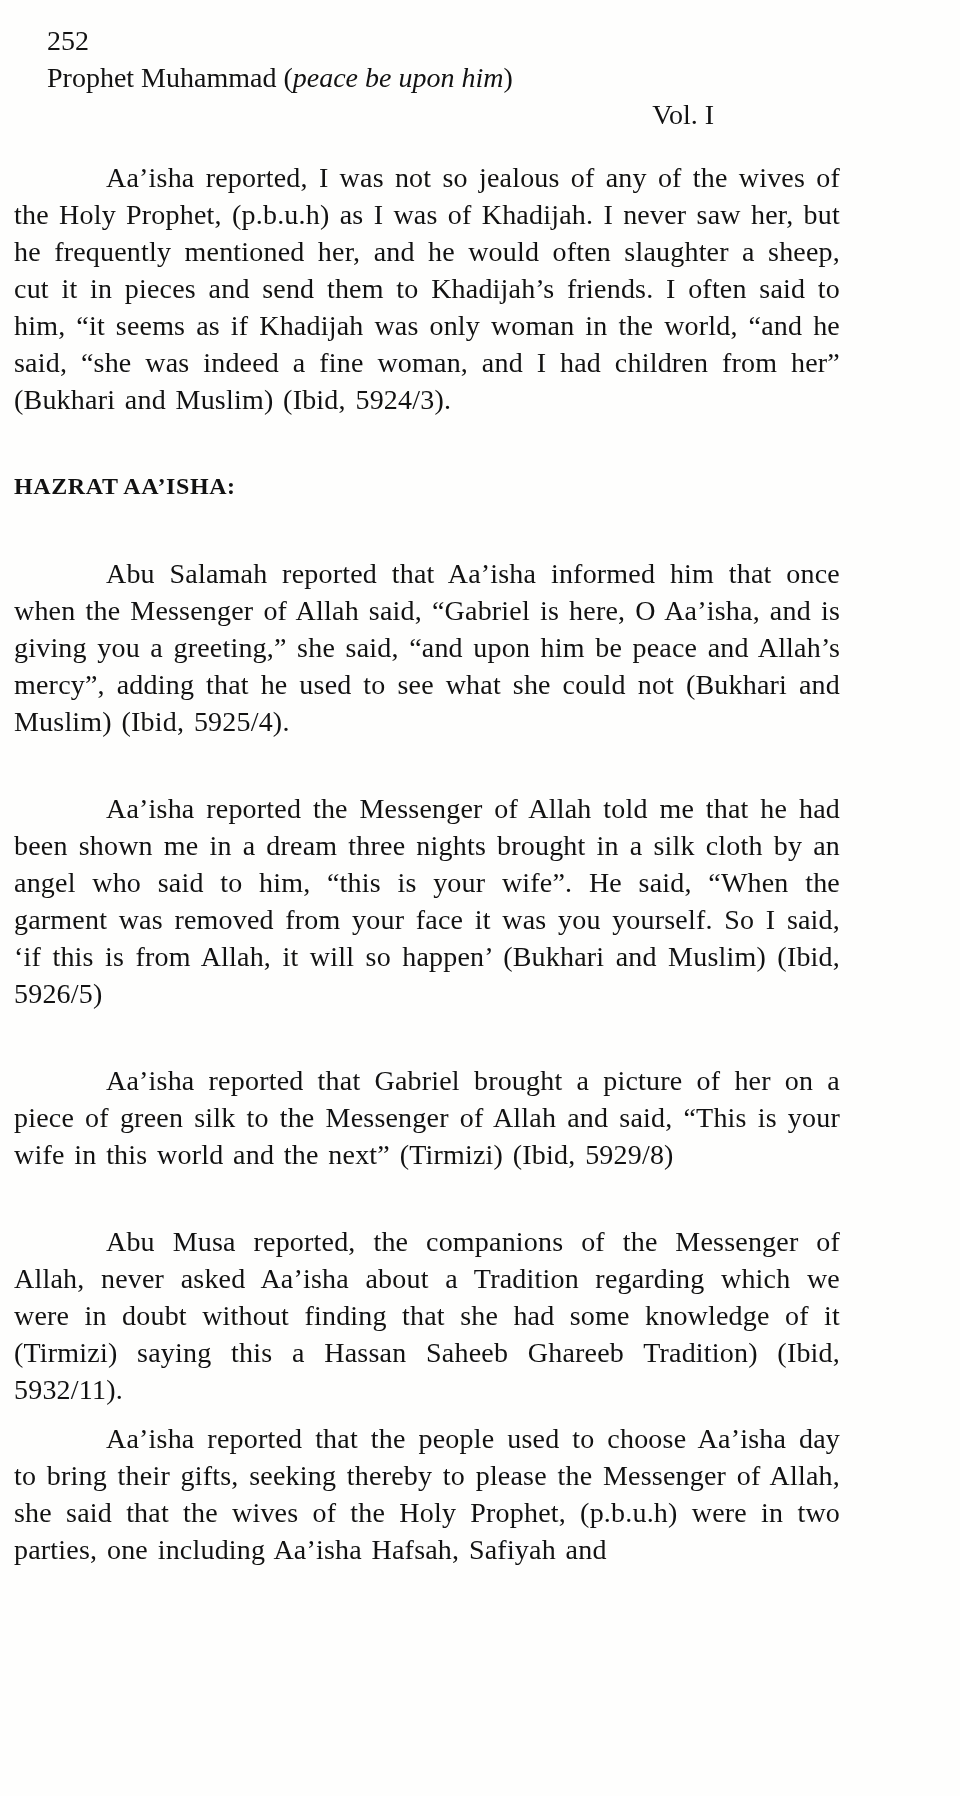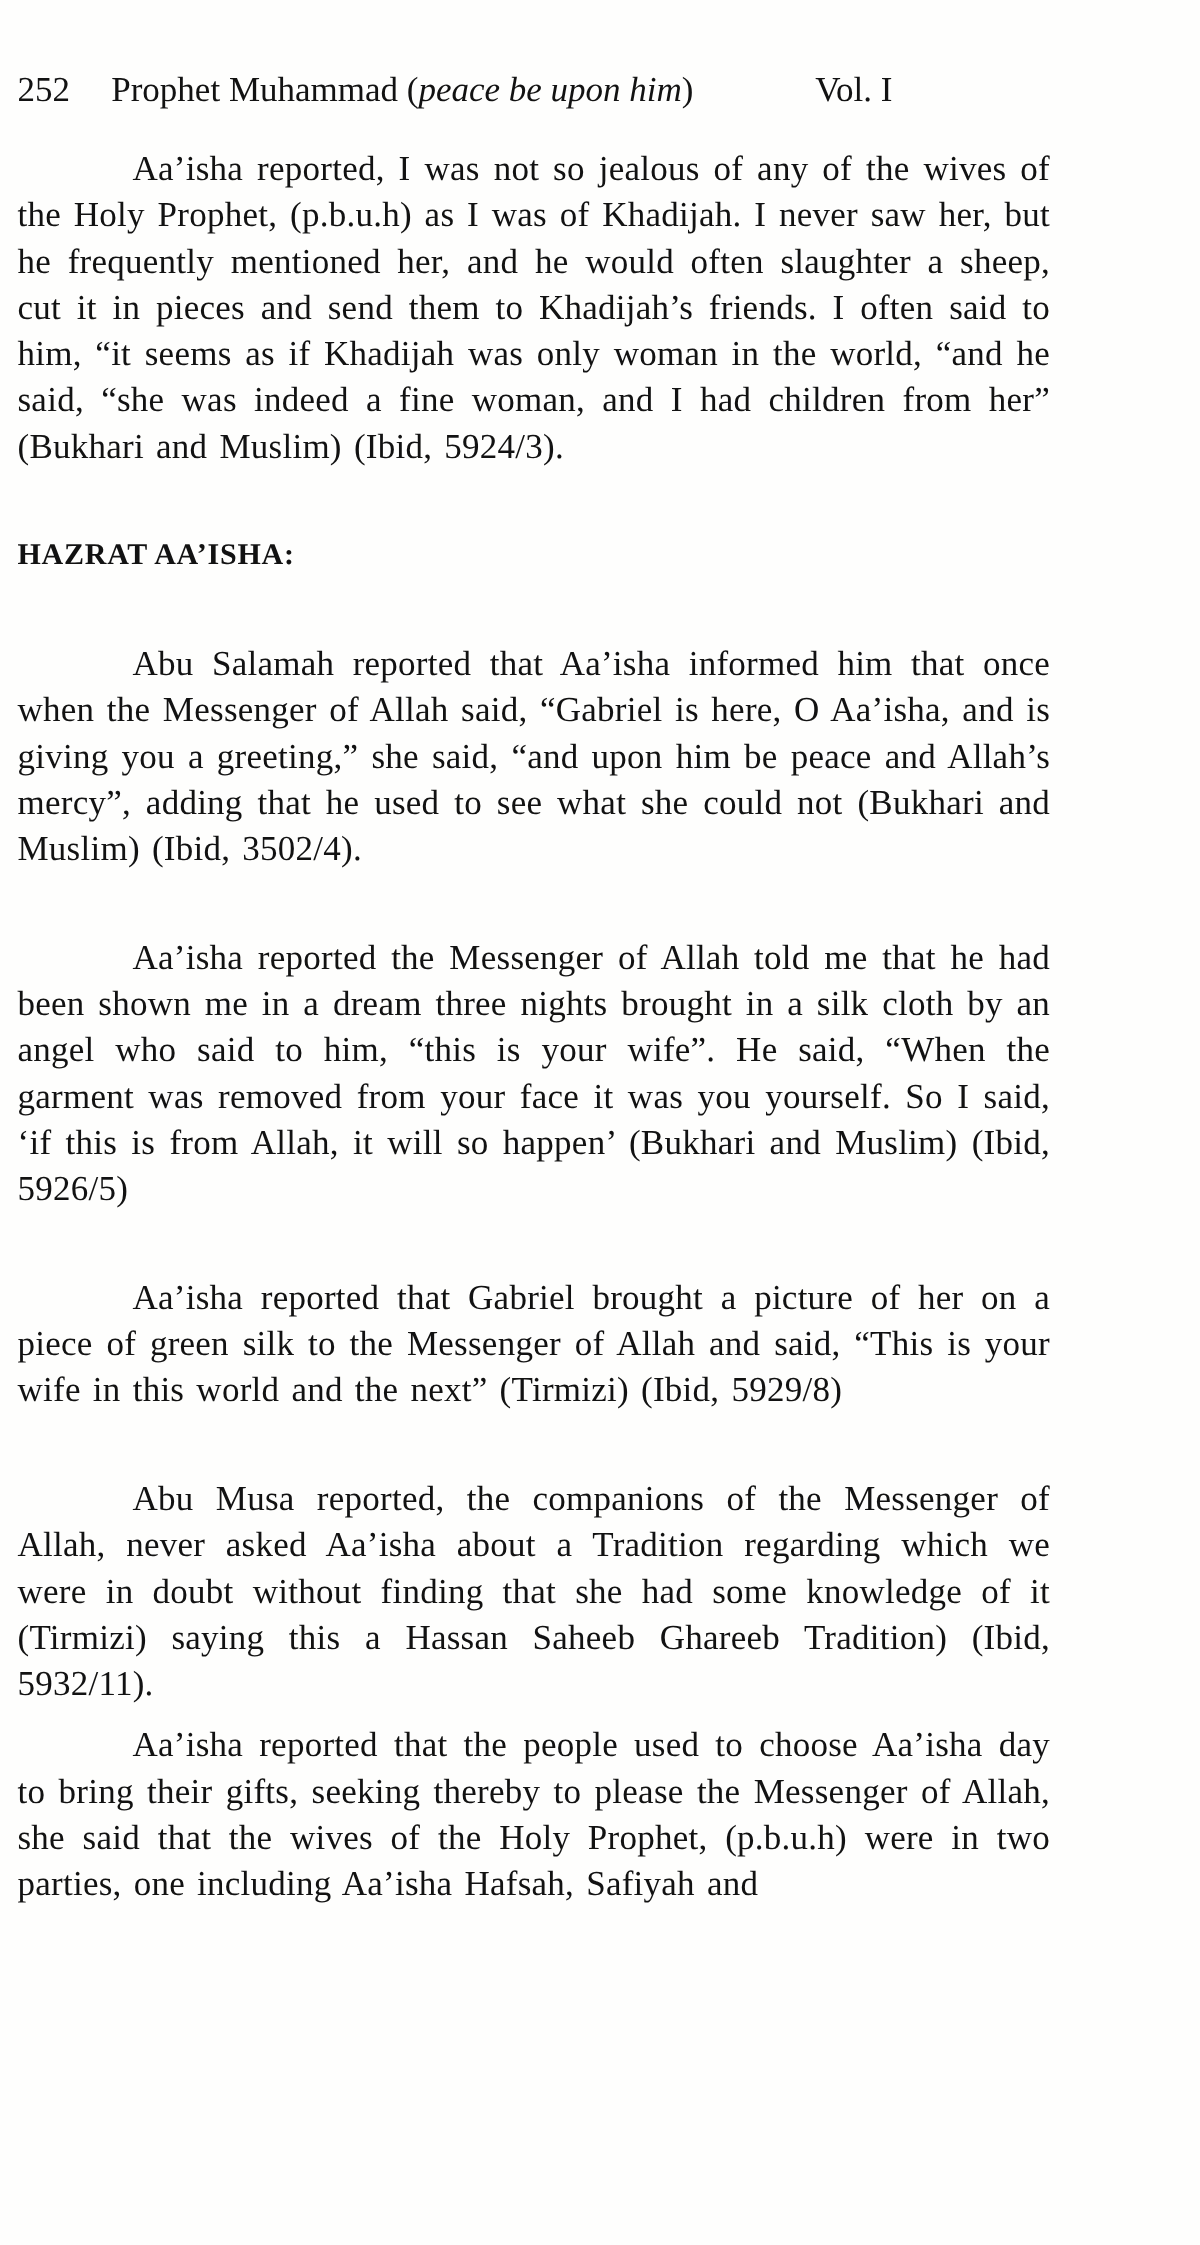--- a/index.html
+++ b/index.html
@@ -15,24 +15,25 @@
     line-height: 37px;
     padding: 22px 120px 30px 14px;
     overflow: hidden;
   }
   .page-header {
     display: flex;
     align-items: baseline;
     width: 700px;
     margin-bottom: 26px;
     white-space: nowrap;
+    flex-direction: column;
   }
   .page-header .page-num { flex: none; }
   .page-header .book-title { margin-left: 33px; flex: none; }
-  .page-header .volume { margin-left: auto; flex: none; margin-top: 32px; }
+  .page-header .volume { margin-left: auto; flex: none; }
   .italic { font-style: italic; }
   .body-text p {
     text-align: justify;
     text-indent: 92px;
     margin: 0 0 50px 0;
     word-spacing: 2.5px;
     letter-spacing: 0.2px;
   }
   .body-text p.tight { margin-bottom: 12px; }
   .body-text p.last { margin-bottom: 0; }
@@ -53,21 +54,21 @@
     <span class="book-title"><span>Prophet Muhammad (</span><span class="italic">peace be upon him</span><span>)</span></span>
     <span class="volume">Vol. I</span>
   </div>
 
   <div class="body-text">
 
     <p>Aa’isha reported, I was not so jealous of any of the wives of the Holy Prophet, (p.b.u.h) as I was of Khadijah. I never saw her, but he frequently mentioned her, and he would often slaughter a sheep, cut it in pieces and send them to Khadijah’s friends. I often said to him, “it seems as if Khadijah was only woman in the world, “and he said, “she was indeed a fine woman, and I had children from her” (Bukhari and Muslim) (Ibid, 5924/3).</p>
 
     <h2 class="section-heading">HAZRAT AA’ISHA:</h2>
 
-    <p>Abu Salamah reported that Aa’isha informed him that once when the Messenger of Allah said, “Gabriel is here, O Aa’isha, and is giving you a greeting,” she said, “and upon him be peace and Allah’s mercy”, adding that he used to see what she could not (Bukhari and Muslim) (Ibid, 3502/4).</p>
+    <p>Abu Salamah reported that Aa’isha informed him that once when the Messenger of Allah said, “Gabriel is here, O Aa’isha, and is giving you a greeting,” she said, “and upon him be peace and Allah’s mercy”, adding that he used to see what she could not (Bukhari and Muslim) (Ibid, 5925/4).</p>
 
     <p>Aa’isha reported the Messenger of Allah told me that he had been shown me in a dream three nights brought in a silk cloth by an angel who said to him, “this is your wife”. He said, “When the garment was removed from your face it was you yourself. So I said, ‘if this is from Allah, it will so happen’ (Bukhari and Muslim) (Ibid, 5926/5)</p>
 
     <p>Aa’isha reported that Gabriel brought a picture of her on a piece of green silk to the Messenger of Allah and said, “This is your wife in this world and the next” (Tirmizi) (Ibid, 5929/8)</p>
 
     <p class="tight">Abu Musa reported, the companions of the Messenger of Allah, never asked Aa’isha about a Tradition regarding which we were in doubt without finding that she had some knowledge of it (Tirmizi) saying this a Hassan Saheeb Ghareeb Tradition) (Ibid, 5932/11).</p>
 
 
     <p class="last">Aa’isha reported that the people used to choose Aa’isha day to bring their gifts, seeking thereby to please the Messenger of Allah, she said that the wives of the Holy Prophet, (p.b.u.h) were in two parties, one  including Aa’isha Hafsah, Safiyah and</p>
 

